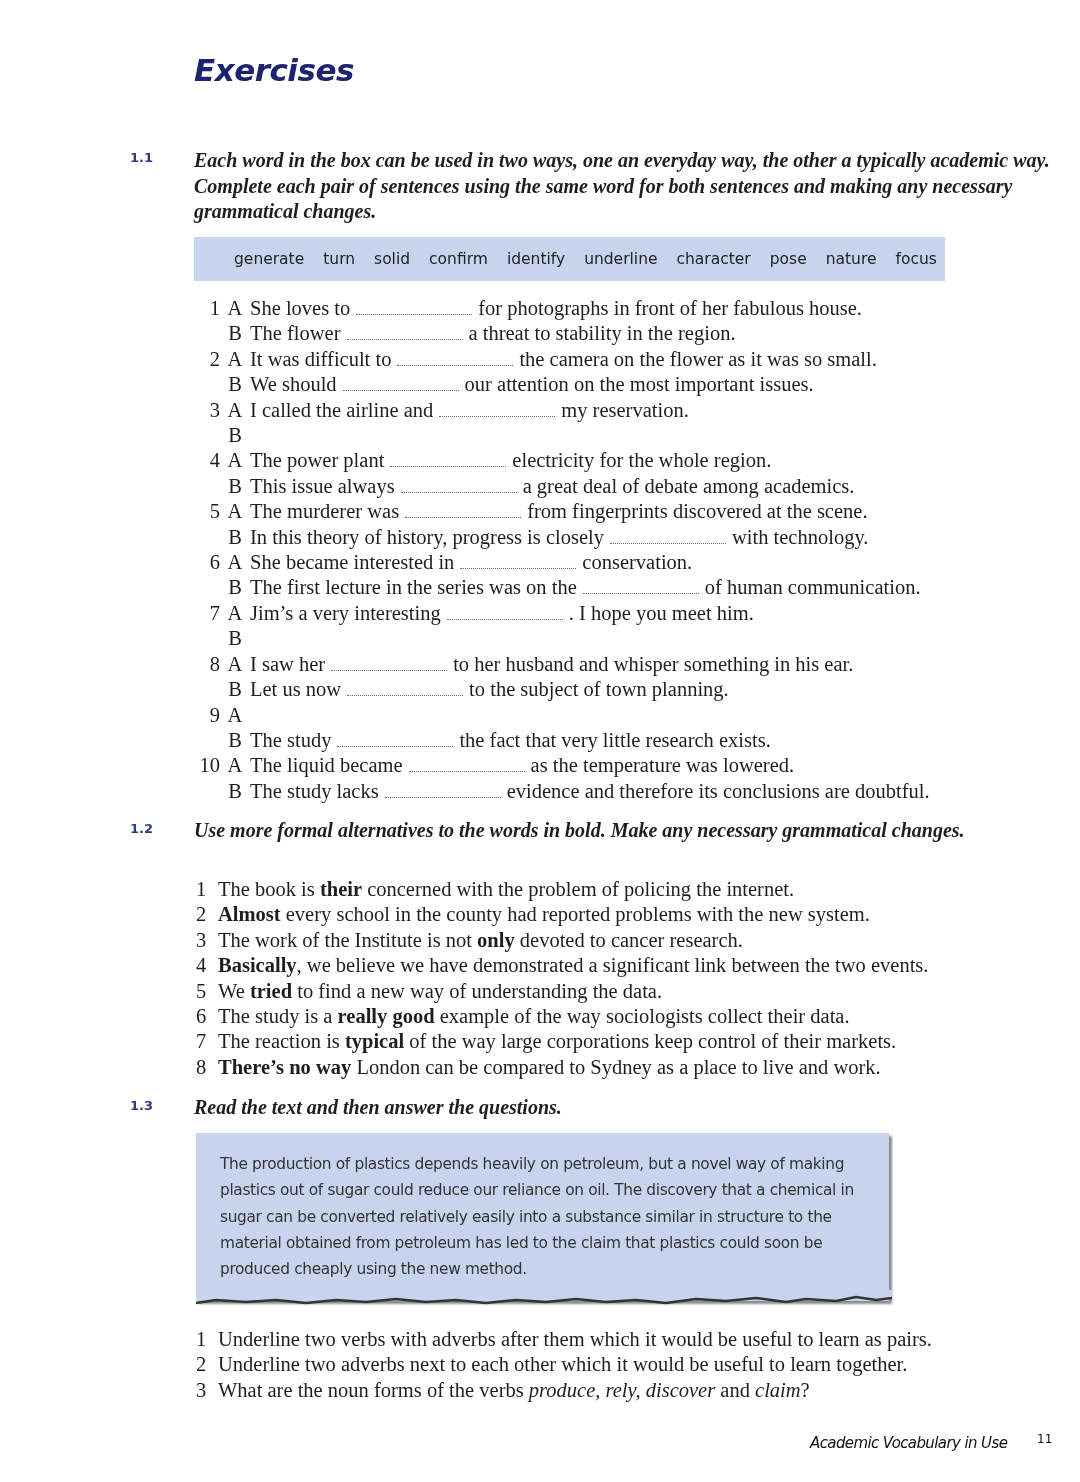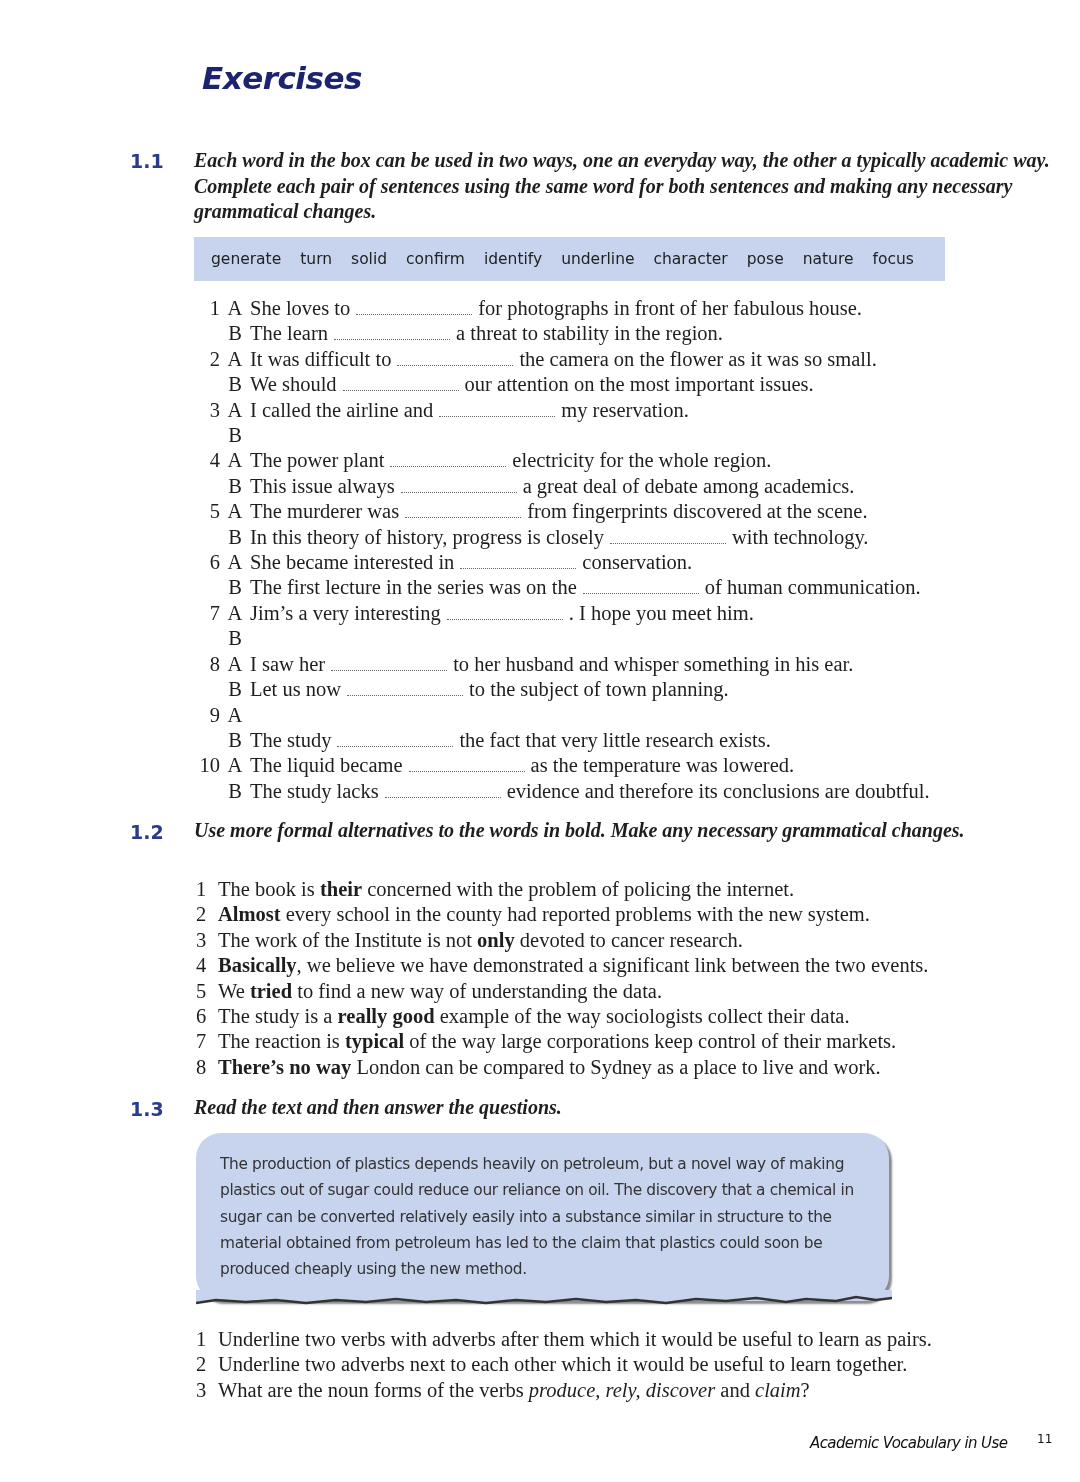--- a/index.html
+++ b/index.html
@@ -1,29 +1,29 @@
 <!DOCTYPE html>
 <html><head>
 <meta charset="utf-8">
 <style>
   html, body { margin: 0; padding: 0; background: #ffffff; }
   body { width: 1080px; height: 1482px; position: relative; overflow: hidden; font-family: "Liberation Serif", serif; color: #1e1e1e; }
-  .title { position: absolute; left: 194px; top: 52px; font-family: "DejaVu Sans", sans-serif; font-weight: bold; font-style: italic; font-size: 31px; color: #1c2470; letter-spacing: -0.5px; margin: 8px; }
-  .num { position: absolute; left: 130px; font-family: "DejaVu Sans", sans-serif; font-weight: bold; font-size: 19px; color: #2a3a8c; }
+  .title { position: absolute; left: 194px; top: 52px; font-family: "DejaVu Sans", sans-serif; font-weight: bold; font-style: italic; font-size: 31px; color: #1c2470; letter-spacing: -0.5px; margin: 0; }
+  .num { position: absolute; left: 130px; font-family: "DejaVu Sans", sans-serif; font-weight: bold; font-size: 13px; color: #2a3a8c; }
   .instr { position: absolute; left: 194px; font-weight: bold; font-size: 20px; line-height: 25.5px; color: #1e1e1e; font-style: italic; }
-  .wordbox { position: absolute; left: 194px; top: 237px; width: 751px; height: 44px; background: #c8d4ee; display: flex; align-items: center; padding-left: 17px; box-sizing: border-box; font-family: "DejaVu Sans", sans-serif; font-size: 15.5px; color: #222; }
+  .wordbox { position: absolute; left: 194px; top: 237px; width: 751px; height: 44px; background: #c8d4ee; display: flex; align-items: center; padding-left: 40px; box-sizing: border-box; font-family: "DejaVu Sans", sans-serif; font-size: 15.5px; color: #222; }
   .wordbox span { margin-right: 19px; }
   .ex1 { position: absolute; left: 194px; top: 296px; font-size: 20.5px; line-height: 25.4px; }
   .row { display: flex; white-space: nowrap; }
   .row .n { width: 26px; text-align: right; }
   .row .l { width: 30px; text-align: center; }
   .blank { display: inline-block; width: 116px; border-bottom: 1px dotted #666; margin: 0 6px; height: 16px; vertical-align: baseline; }
   .ex2 { position: absolute; left: 196px; top: 877px; font-size: 20.5px; line-height: 25.4px; }
   .ex2 .row .n, .ex3 .row .n { width: 16px; text-align: left; margin-right: 6px; }
-  .passage { position: absolute; left: 196px; top: 1133px; width: 693px; height: 168px; background: #c8d4ee; box-shadow: 3px 3px 2px rgba(0,0,0,0.45); border-radius: 25px; }
+  .passage { position: absolute; left: 196px; top: 1133px; width: 693px; height: 168px; background: #c8d4ee; box-shadow: 3px 3px 2px rgba(0,0,0,0.45); }
   .passage p { margin: 0; padding: 18px 22px 0 24px; font-family: "DejaVu Sans", sans-serif; font-size: 15.4px; line-height: 26.3px; color: #333; letter-spacing: -0.35px; }
   .torn { position: absolute; left: 196px; top: 1290px; width: 696px; height: 22px; }
   .ex3 { position: absolute; left: 196px; top: 1327px; font-size: 20.5px; line-height: 25.4px; }
   .footer { position: absolute; left: 810px; top: 1434px; font-family: "DejaVu Sans", sans-serif; font-style: italic; font-size: 15px; color: #111; letter-spacing: -0.6px; }
   .pagenum { position: absolute; left: 1037px; top: 1432px; font-family: "DejaVu Sans", sans-serif; font-size: 12px; color: #111; }
   b { font-weight: bold; }
 </style>
 </head>
 <body>
 
@@ -45,21 +45,21 @@
   </div>
 <div class="ex1" id="ex1">
     <div class="row">
       <span class="n">1</span>
       <span class="l">A</span>
       <span><span>She loves to</span><span class="blank"></span><span>for photographs in front of her fabulous house.</span></span>
     </div>
     <div class="row">
       <span class="n"></span>
       <span class="l">B</span>
-      <span><span>The learn</span><span class="blank"></span><span>a threat to stability in the region.</span></span>
+      <span><span>The flower</span><span class="blank"></span><span>a threat to stability in the region.</span></span>
     </div>
     <div class="row">
       <span class="n">2</span>
       <span class="l">A</span>
       <span><span>It was difficult to</span><span class="blank"></span><span>the camera on the flower as it was so small.</span></span>
     </div>
     <div class="row">
       <span class="n"></span>
       <span class="l">B</span>
       <span><span>We should</span><span class="blank"></span><span>our attention on the most important issues.</span></span>

